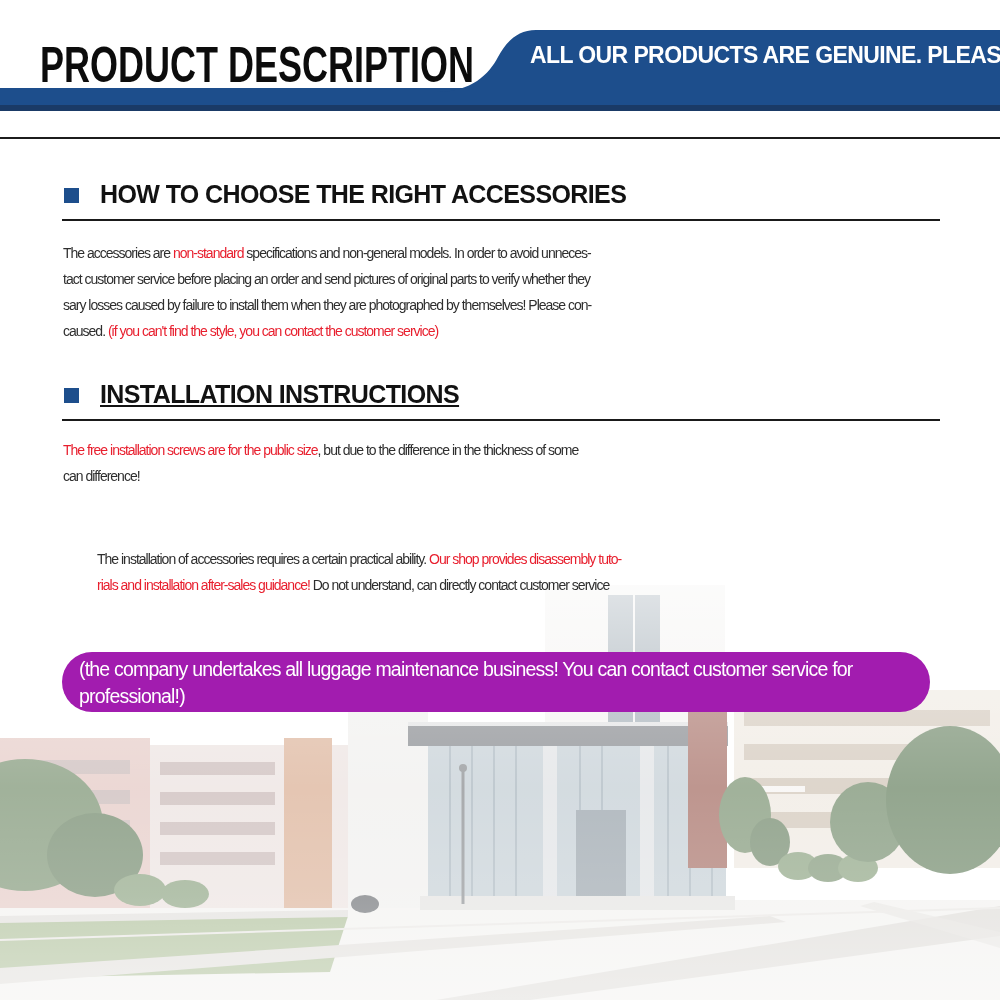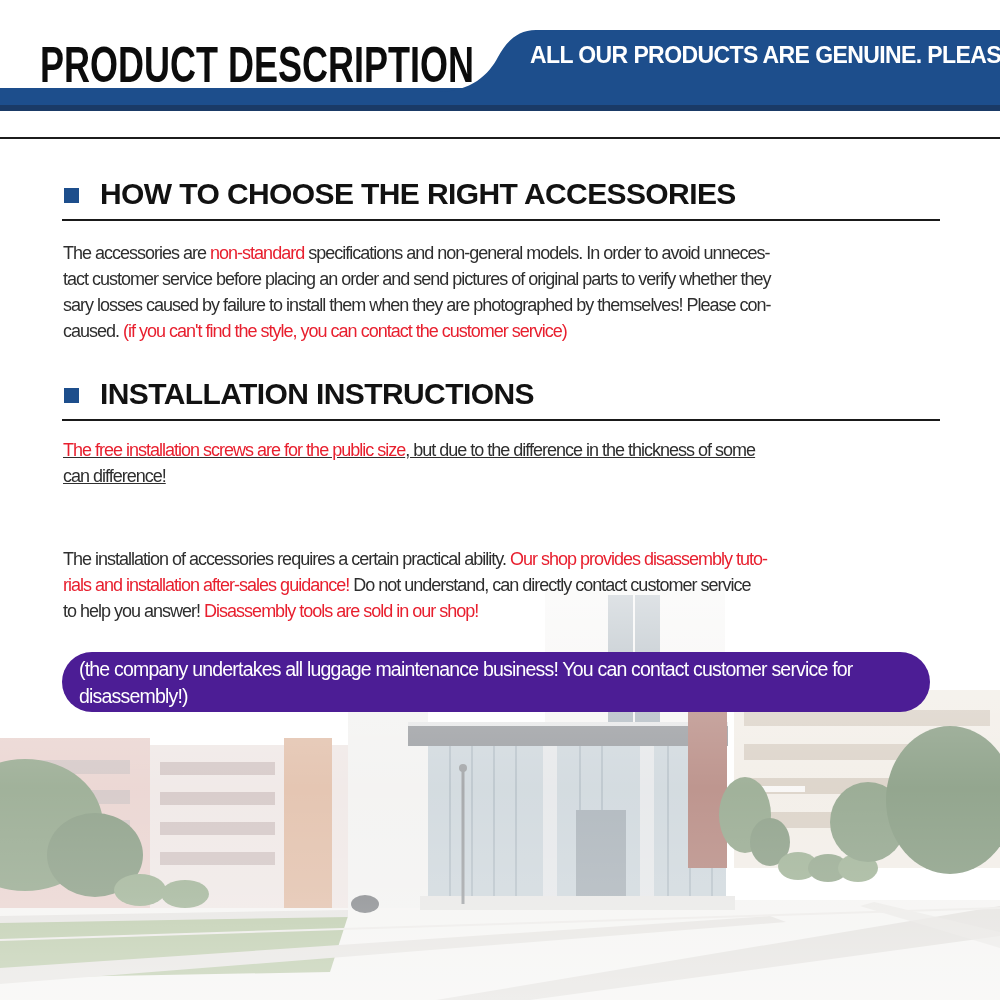--- a/index.html
+++ b/index.html
@@ -37,34 +37,34 @@
   .banner-text{
     left:530px;top:41px;width:470px;
     color:#ffffff;font-size:23px;font-weight:700;
     letter-spacing:-.6px;line-height:29px;white-space:nowrap;
   }
   .header-rule{left:0;top:137px;width:1000px;height:2px;background:#1c1c1c;}
 
   
   .sq{width:15px;height:15px;background:#1d4e8c;}
   .sec-h{
-    font-size:30px;font-weight:700;color:#121212;
+    font-size:25px;font-weight:700;color:#121212;
     letter-spacing:-.6px;white-space:nowrap;line-height:28px;
   }
   .underline{left:62px;width:878px;height:2px;background:#1a1a1a;}
 
   
-  .para{left:63px;width:890px;color:#2e2e2e;font-size:18px;letter-spacing:-1px;}
+  .para{left:63px;width:890px;color:#2e2e2e;font-size:14px;letter-spacing:-1px;}
   .tline{white-space:nowrap;height:26px;line-height:26px;}
   .red{color:#e81f2e;}
 
   
   .pill{
     left:62px;top:652px;width:868px;height:60px;
-    background:#4c1d95;border-radius:30px;box-sizing:border-box;
+    background:#a21caf;border-radius:30px;box-sizing:border-box;
     padding:4px 10px 0 17px;color:#ffffff;
     font-size:19.5px;letter-spacing:-.8px;
   }
   .pill .pline{white-space:nowrap;height:27px;line-height:27px;}
 </style>
 </head>
 <body>
 
 <div class="abs photo">
   <svg width="1000" height="530" viewBox="0 0 1000 530">
@@ -169,30 +169,29 @@
 <div class="abs underline" style="top:219px;"></div>
 
 <div class="abs para" style="top:240px;">
     <div class="tline"><span>The accessories are </span><span class="red">non-standard</span><span> specifications and non-general models. In order to avoid unneces-</span></div>
     <div class="tline"><span>tact customer service before placing an order and send pictures of original parts to verify whether they</span></div>
     <div class="tline"><span>sary losses caused by failure to install them when they are photographed by themselves! Please con-</span></div>
     <div class="tline"><span>caused. </span><span class="red">(if you can't find the style, you can contact the customer service)</span></div>
   </div>
 
 <div class="abs sq" style="left:64px;top:388px;"></div>
-<div class="abs sec-h" style="left:100px;top:380px;">INSTALLATION INSTRUCTIONS</div>
+<div class="abs sec-h" style="left:100px;top:380px;text-decoration:underline;">INSTALLATION INSTRUCTIONS</div>
 <div class="abs underline" style="top:419px;"></div>
 
-<div class="abs para" style="top:437px;text-decoration:underline;">
+<div class="abs para" style="top:437px;">
     <div class="tline"><span class="red">The free installation screws are for the public size</span><span>, but due to the difference in the thickness of some</span></div>
     <div class="tline"><span>can difference!</span></div>
   </div>
 
-<div class="abs para" style="top:546px;">
+<div class="abs para" style="top:546px;margin-left:34px;">
     <div class="tline"><span>The installation of accessories requires a certain practical ability. </span><span class="red">Our shop provides disassembly tuto-</span></div>
     <div class="tline"><span class="red">rials and installation after-sales guidance!</span><span> Do not understand, can directly contact customer service</span></div>
-    <div class="tline"><span>to help you answer! </span><span class="red">Disassembly tools are sold in our shop!</span></div>
   </div>
 
 <div class="abs pill">
   <div class="pline">(the company undertakes all luggage maintenance business! You can contact customer service for</div>
-  <div class="pline">disassembly!)</div>
+  <div class="pline">professional!)</div>
 </div>
 
 </body></html>

